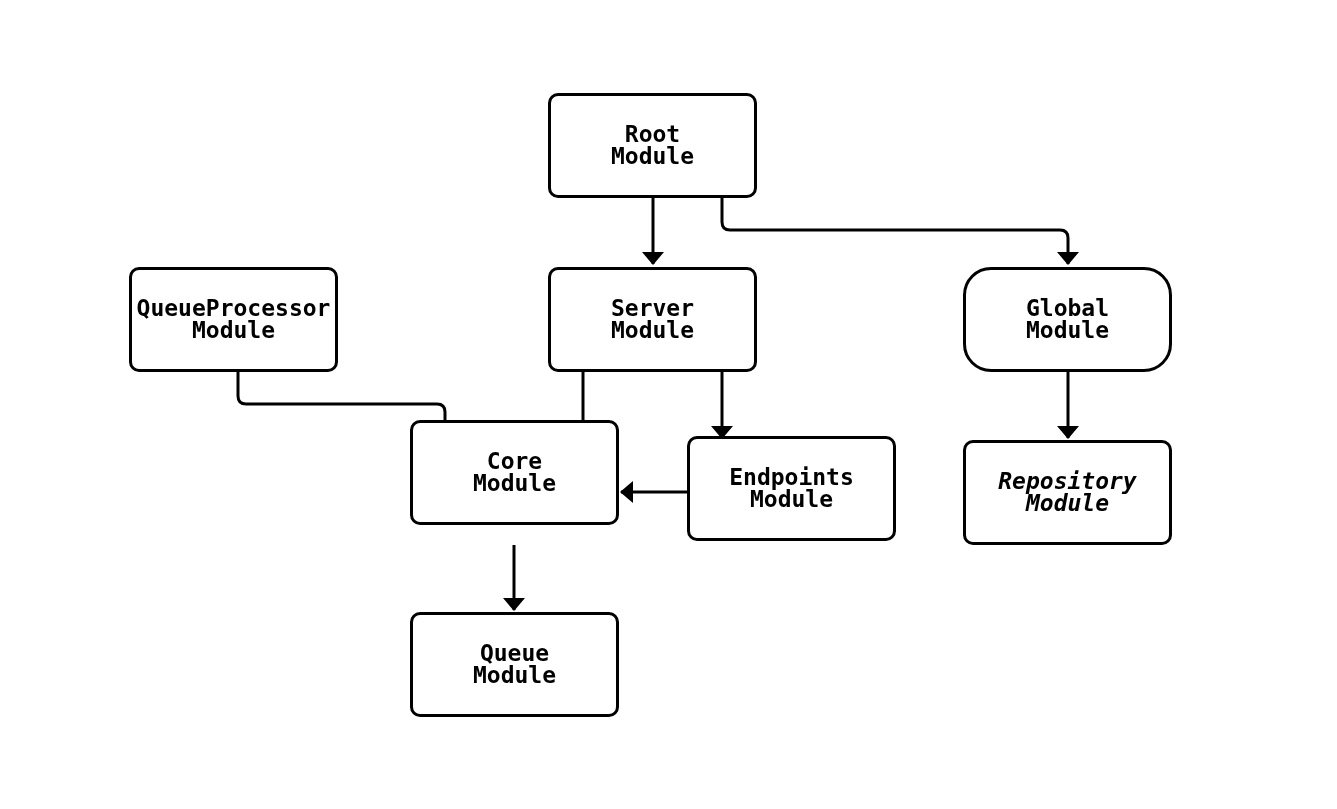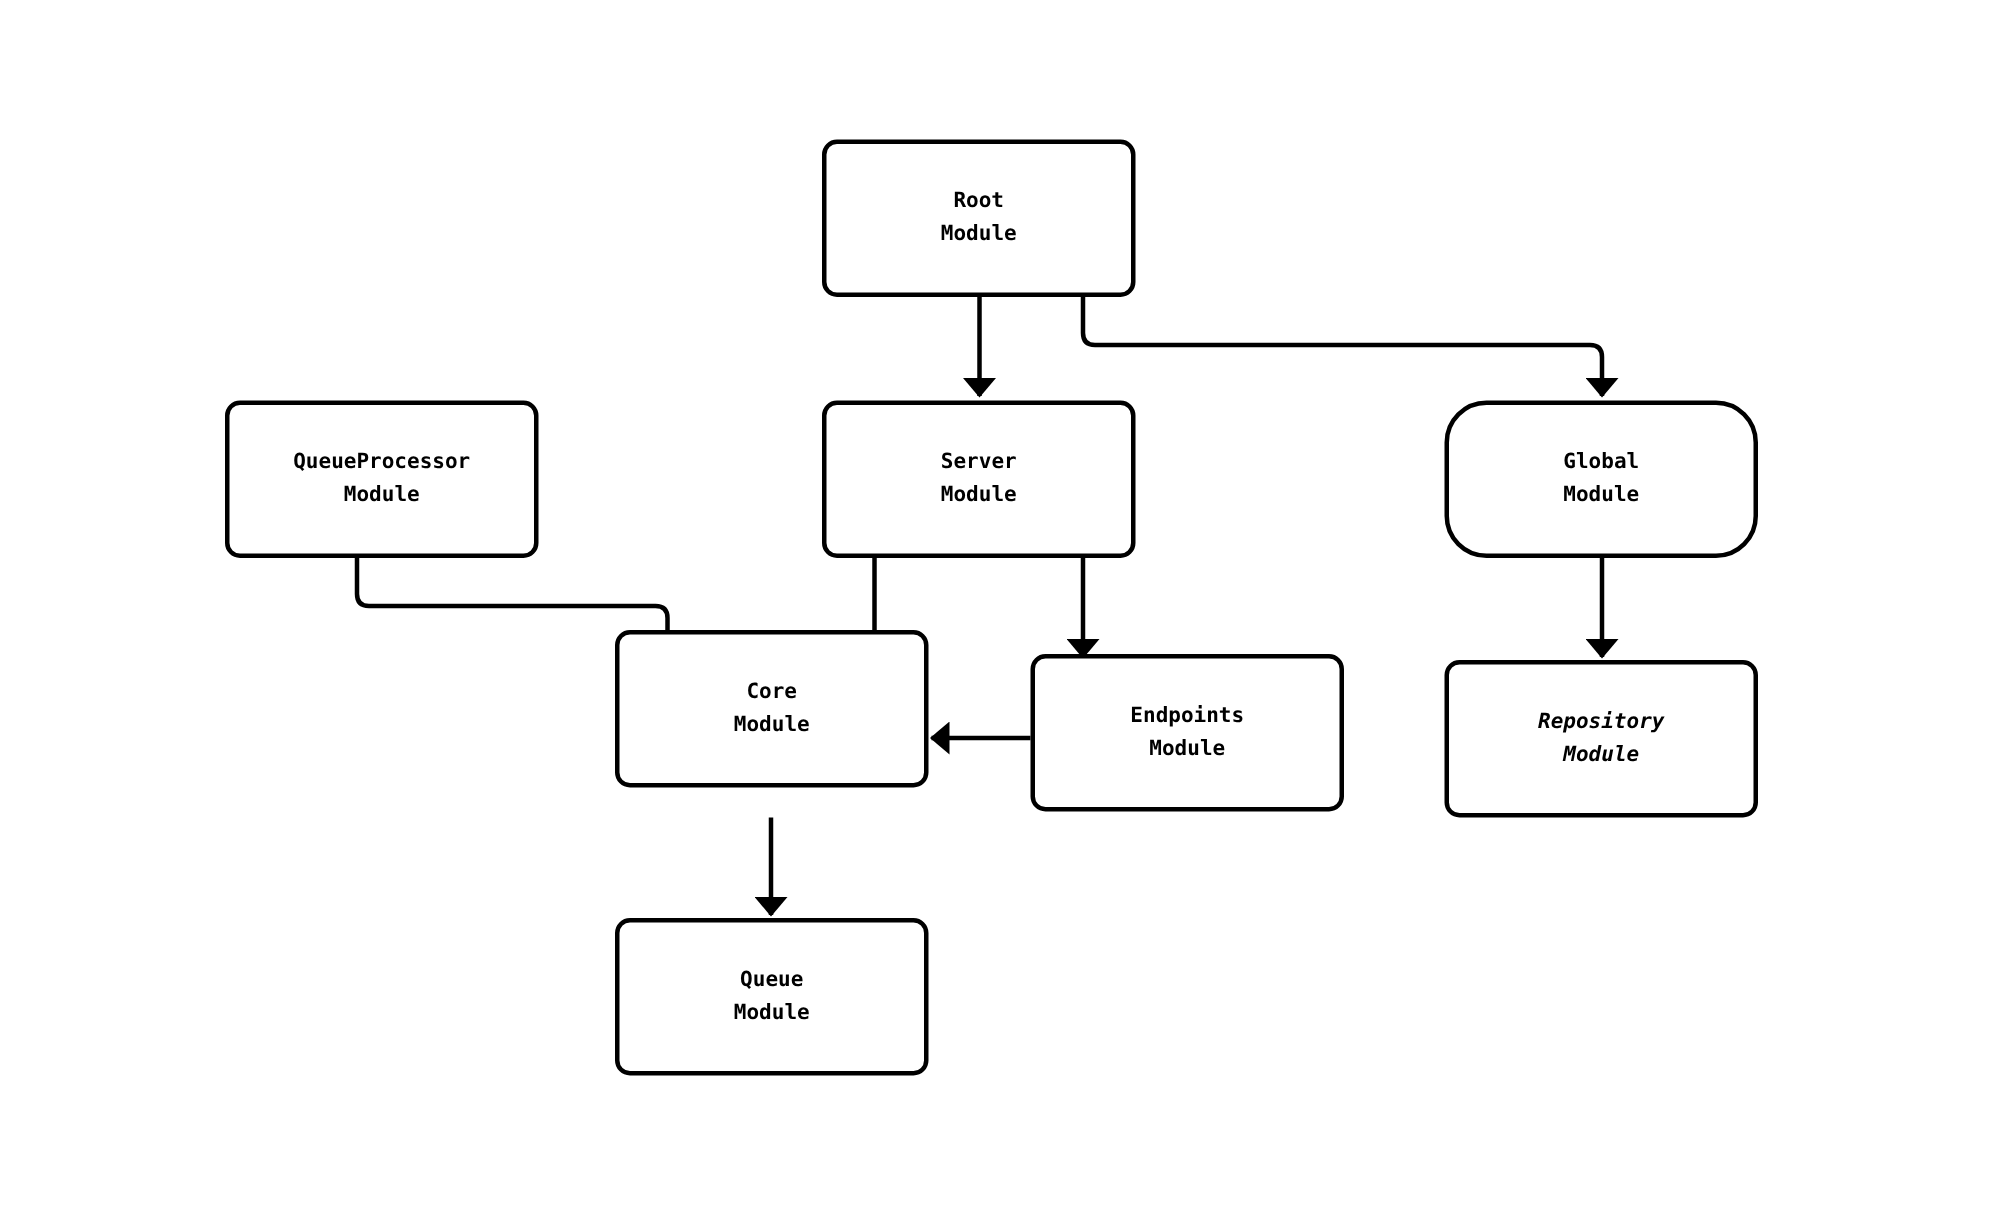--- a/index.html
+++ b/index.html
@@ -36,21 +36,21 @@
     border-radius: 10px;
     background: #ffffff;
     display: flex;
     align-items: center;
     justify-content: center;
   }
   .node-label {
     white-space: pre-line;
     text-align: center;
     font-weight: bold;
-    font-size: 14px;
+    font-size: 23px;
     line-height: 21.5px;
     color: #000000;
     letter-spacing: 0px;
   }
 </style>
 </head>
 <body>
 
 <div id="canvas">
 
@@ -68,21 +68,21 @@
     <path class="edge" d="M687,492 L621,492" marker-end="url(#arrowhead)"></path>
     <path class="edge" d="M1068,372 L1068,438" marker-end="url(#arrowhead)"></path>
     <path class="edge" d="M514,545 L514,610" marker-end="url(#arrowhead)"></path>
   </svg>
 
   <div class="node" style="left:548px; top:93px;">
     <span class="node-label">Root
 Module</span>
   </div>
 
-  <div class="node" style="left:150px; top:267px;">
+  <div class="node" style="left:129px; top:267px;">
     <span class="node-label">QueueProcessor
 Module</span>
   </div>
 
   <div class="node" style="left:548px; top:267px;">
     <span class="node-label">Server
 Module</span>
   </div>
 
   <div class="node" style="left:963px; top:267px;border-radius:28px;">

